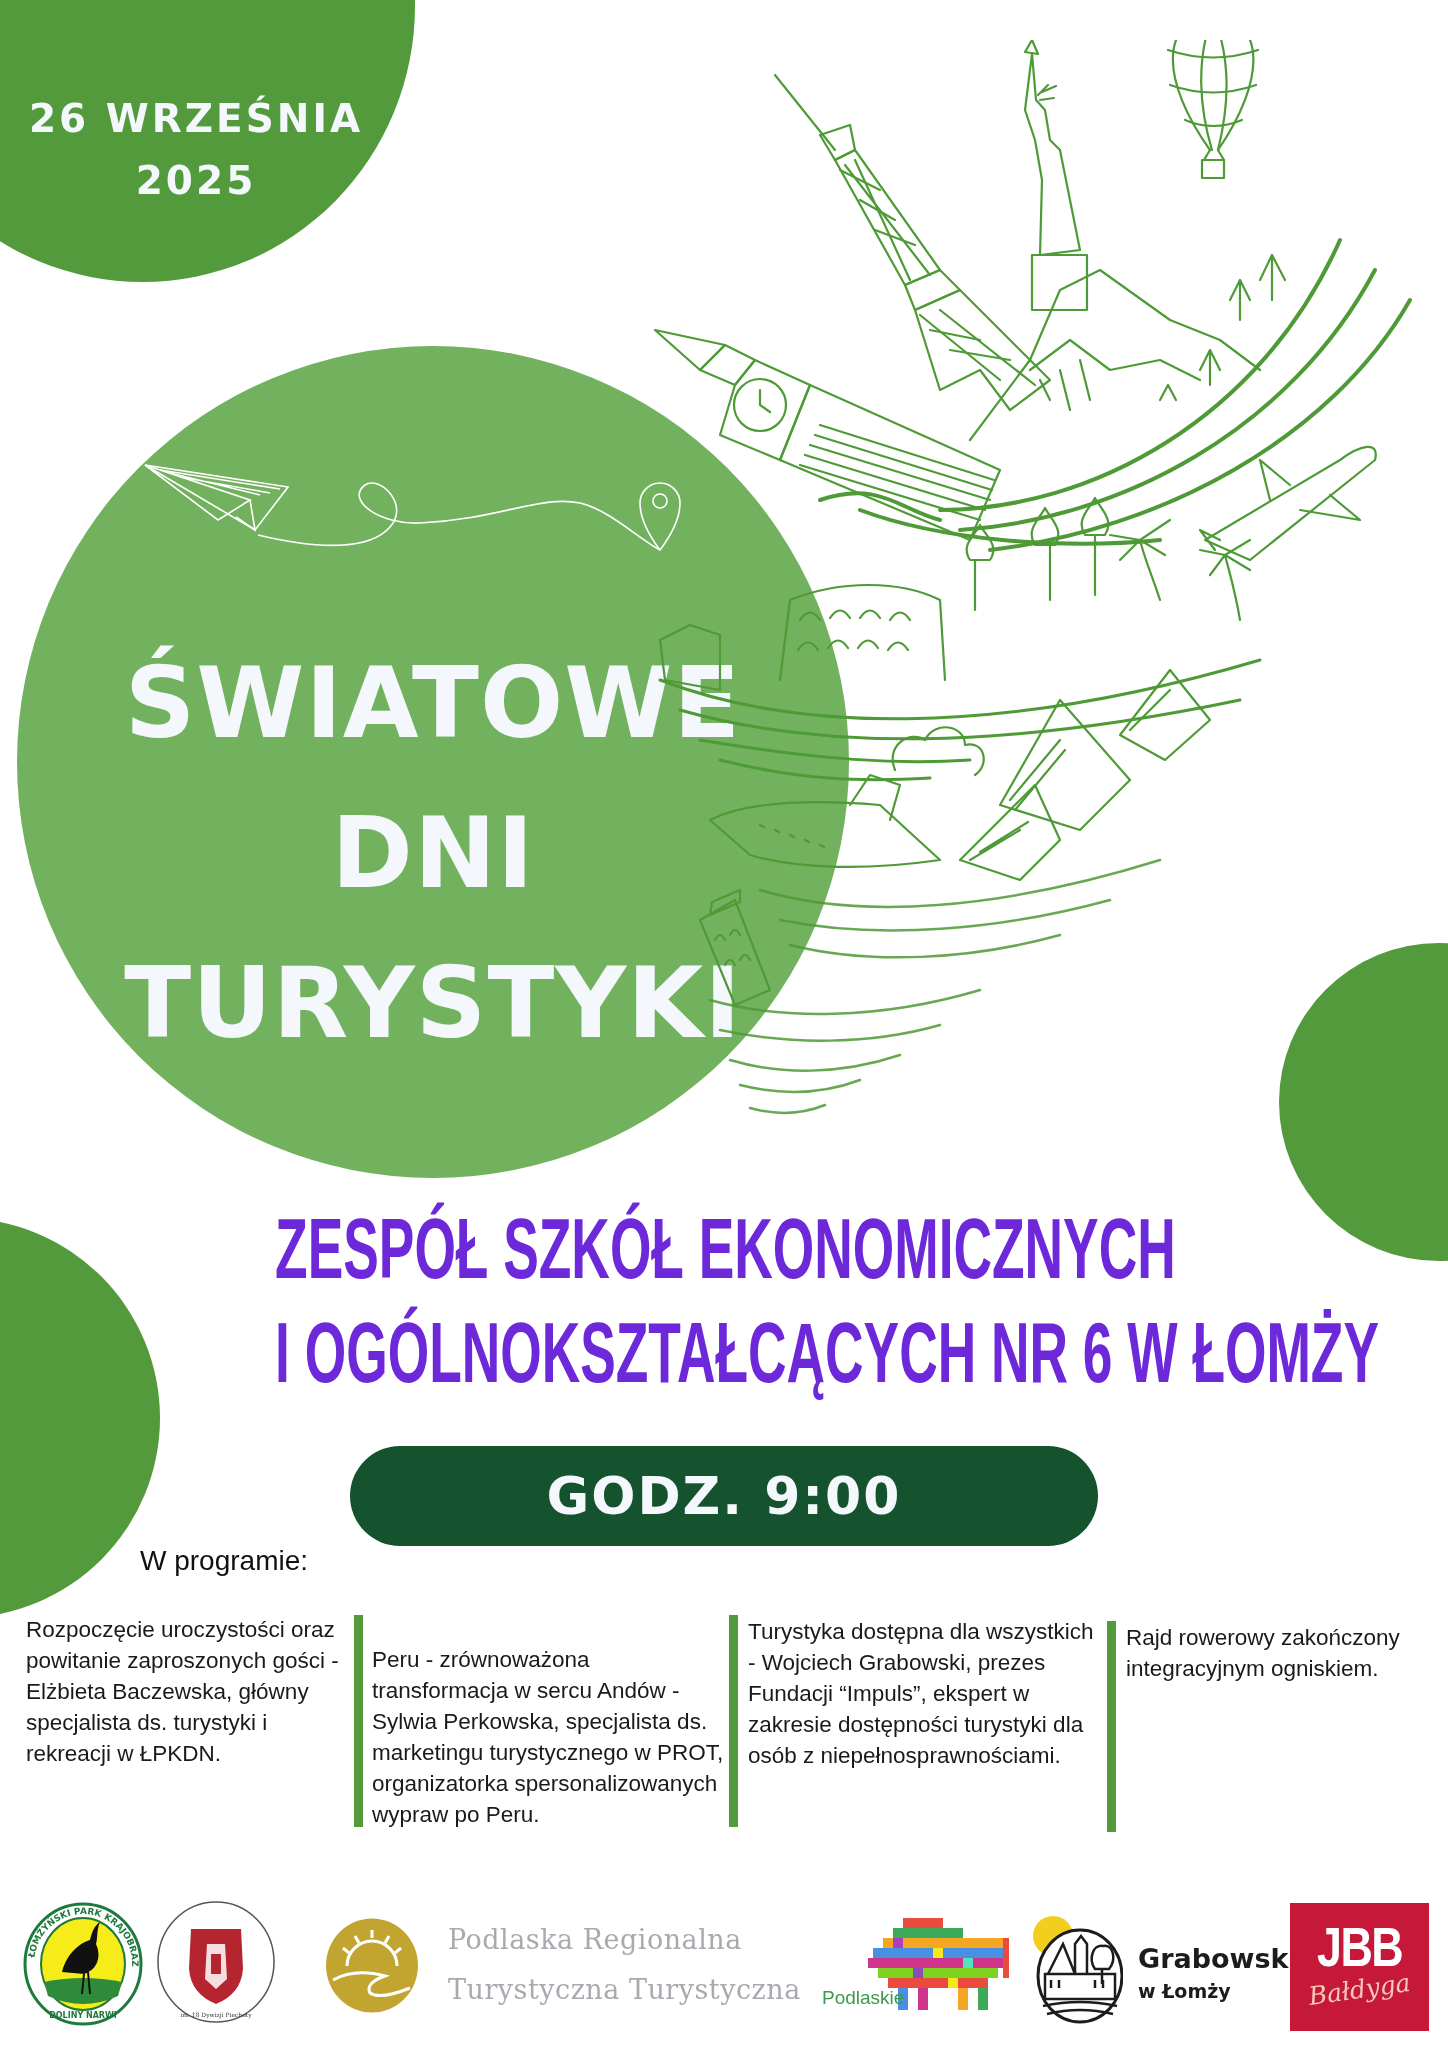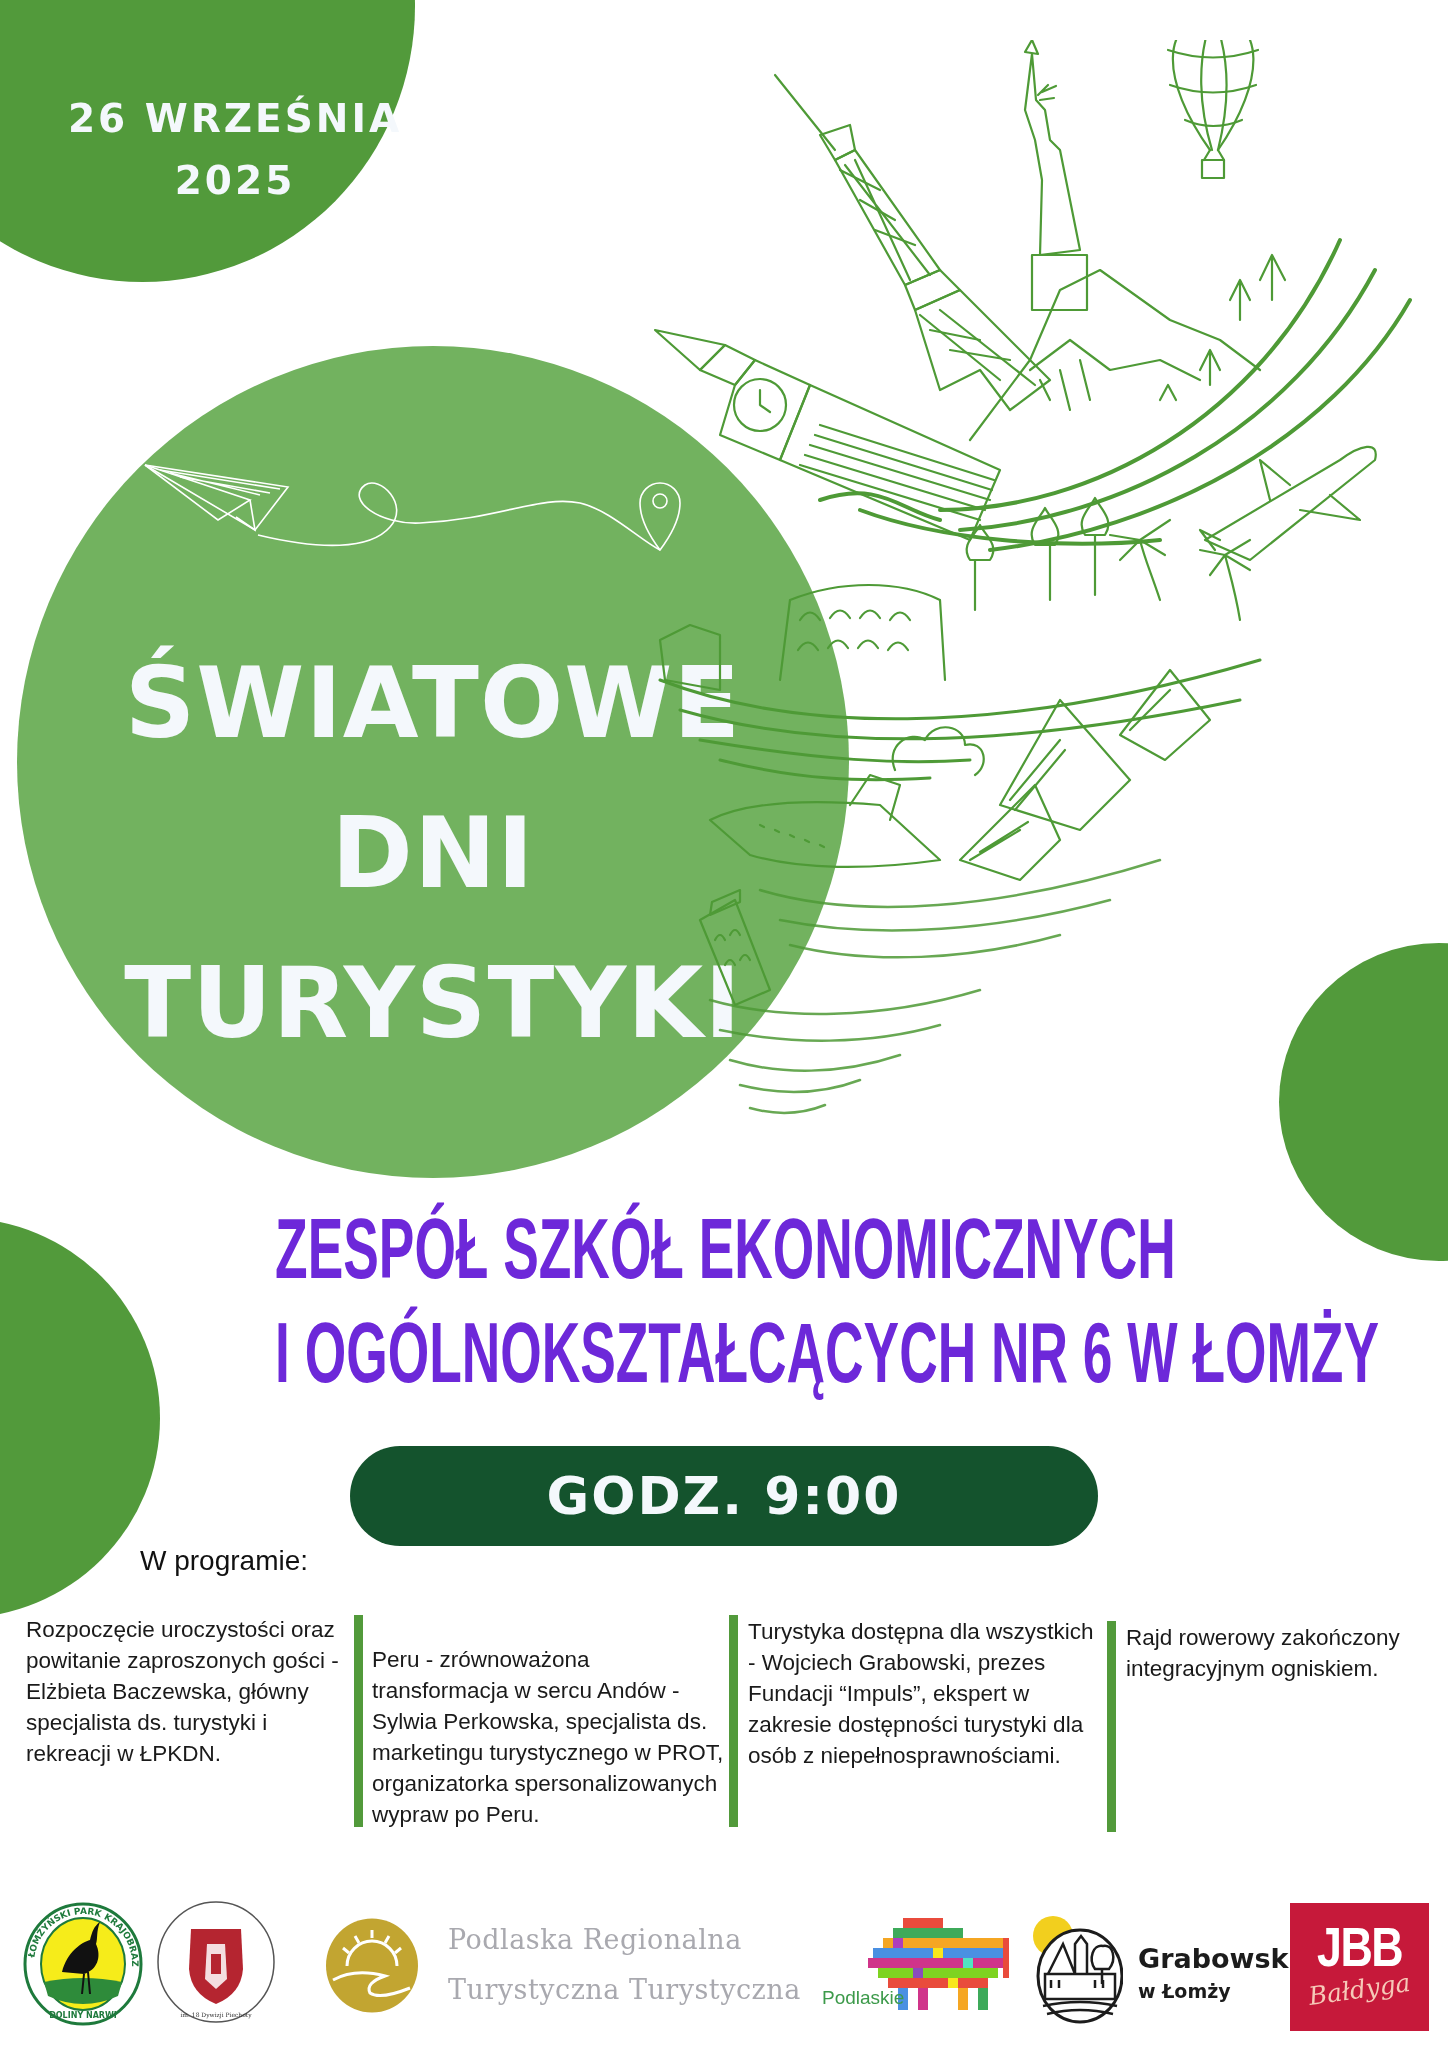--- a/index.html
+++ b/index.html
@@ -14,21 +14,21 @@
   
   #date-circle { left:-130px; top:-270px; width:545px; height:552px; background:#529A3B; }
   #main-circle { left:17px; top:346px; width:832px; height:832px; background:#72B25F; }
   #right-circle { left:1279px; top:943px; width:320px; height:318px; background:#529A3B; }
   #left-circle { left:-240px; top:1218px; width:400px; height:400px; background:#529A3B; }
 
   
   #date-text {
     left:0; top:88px; width:392px; text-align:center; color:#F4F8FC;
     font-family:"DejaVu Sans", sans-serif; font-weight:bold; font-size:39px;
-    line-height:62px; letter-spacing:3px;padding-left:39px;
+    line-height:62px; letter-spacing:3px;
   }
 
   
   #main-title {
     left:17px; top:628px; width:832px; text-align:center; color:#F4F8FC;
     font-family:"DejaVu Sans", sans-serif; font-weight:bold; font-size:98px;
     line-height:150px; letter-spacing:1px;
   }
   #main-title span { display:block; }
 

